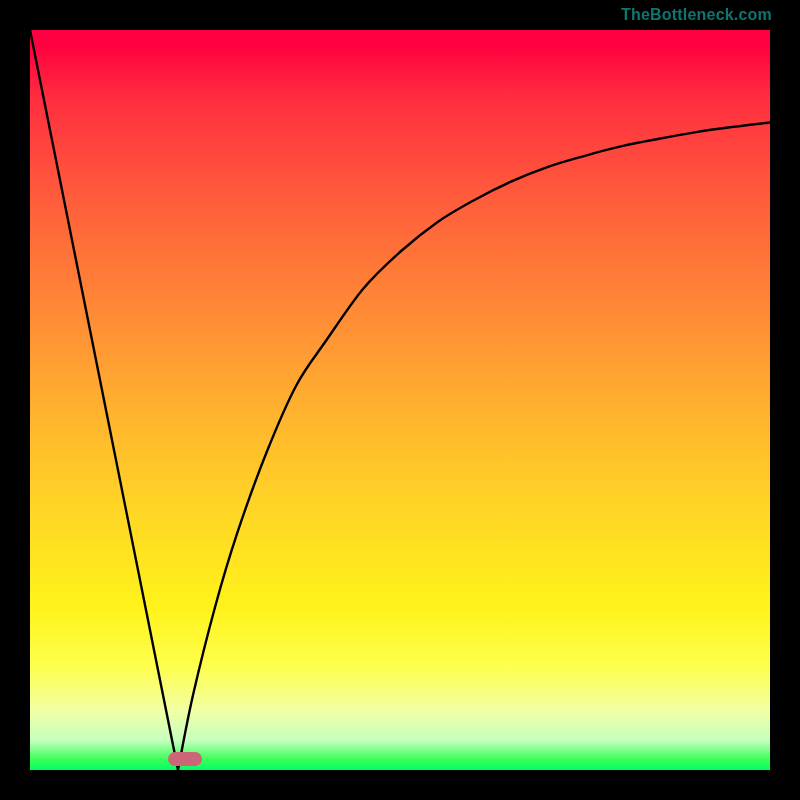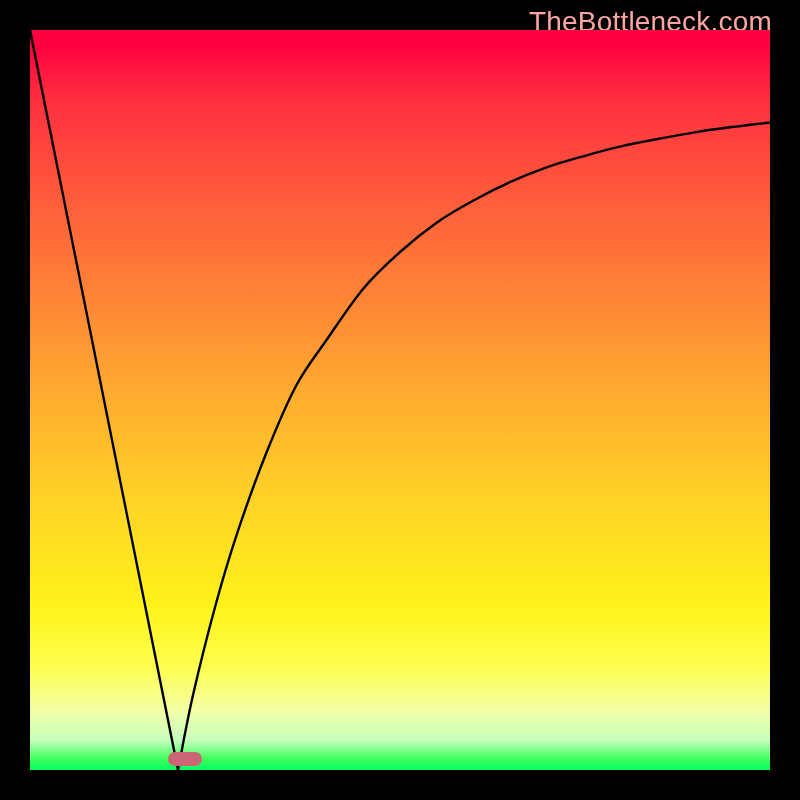--- a/index.html
+++ b/index.html
@@ -37,23 +37,23 @@
       #f2ffa5 92%,
       #c5ffbf 96%,
       #3fff5a 98.5%,
       #00ff66 100%
     );
   }
   .watermark {
     position: absolute;
     top: 6px;
     right: 28px;
-    color: #fca5a5;
-    font-size: 28px;
-    font-weight: 400;
+    color: #0f766e;
+    font-size: 16px;
+    font-weight: 700;
     letter-spacing: 0.2px;
   }
   svg.curve {
     position: absolute;
     left: 0;
     top: 0;
     width: 740px;
     height: 740px;
     overflow: visible;
   }

